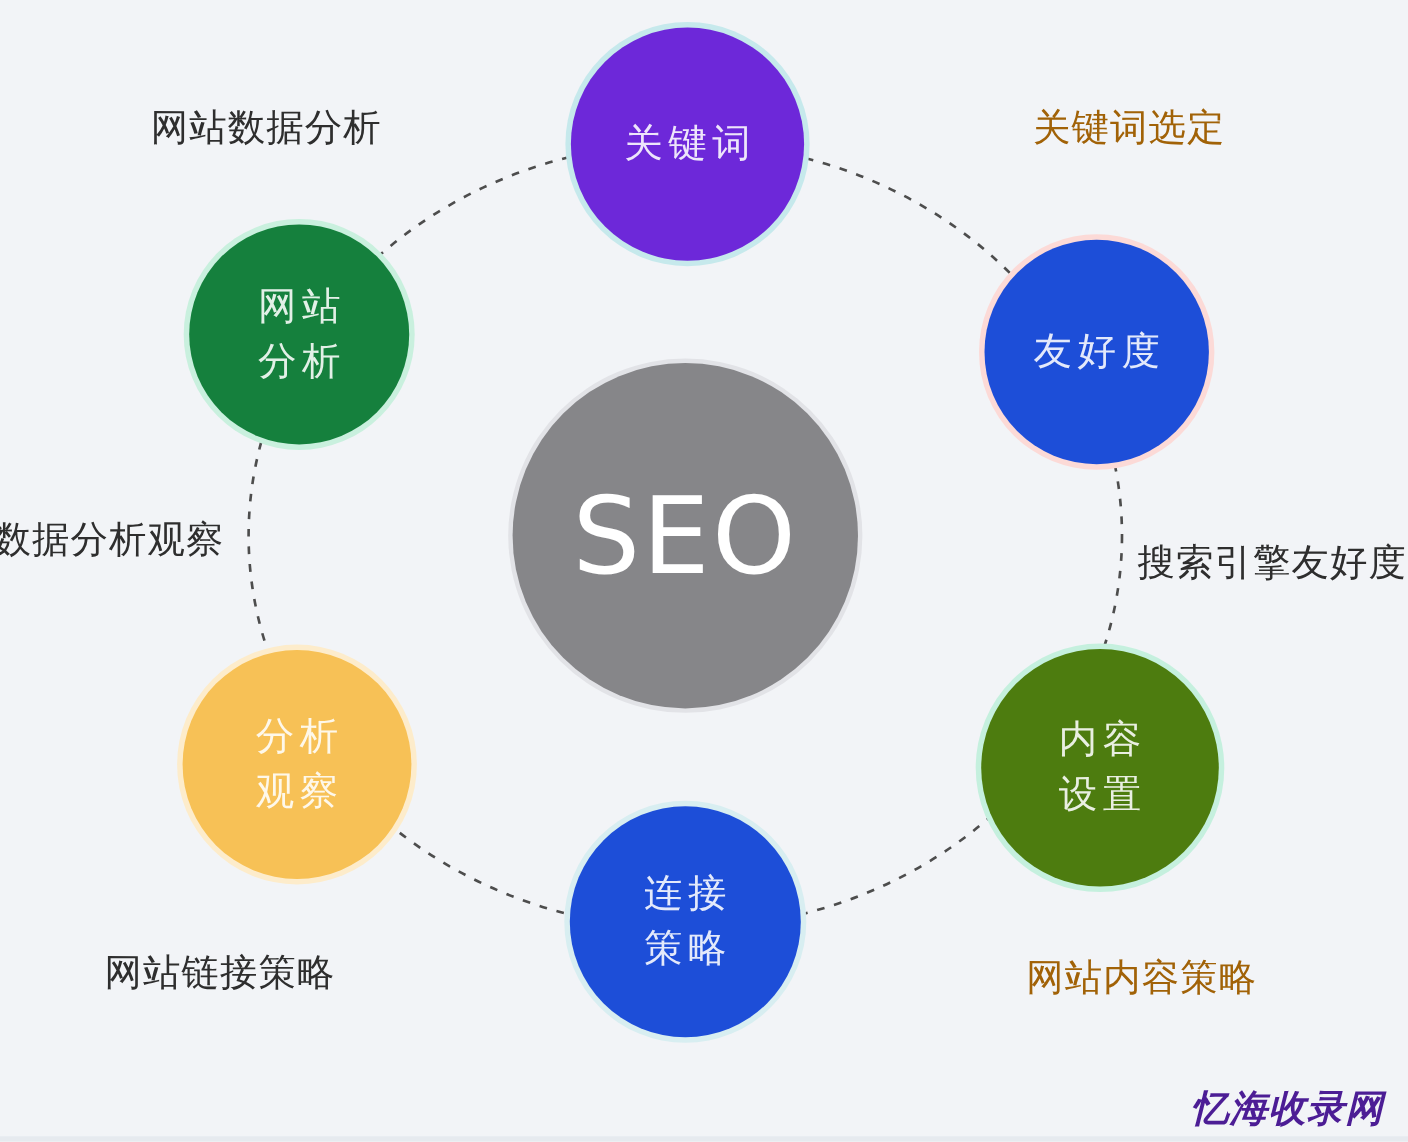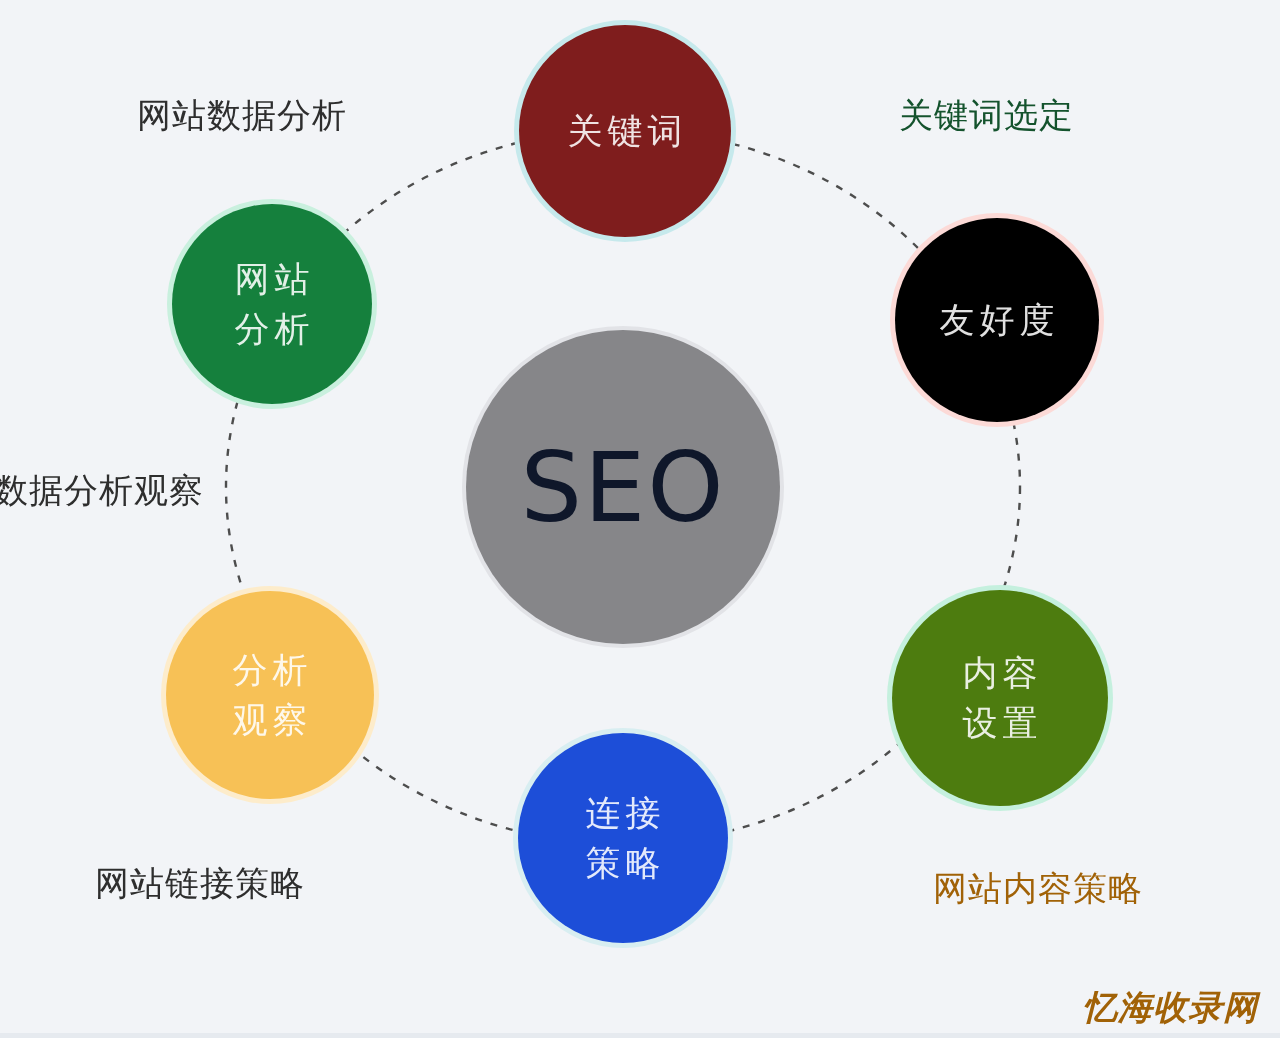--- a/index.html
+++ b/index.html
@@ -74,21 +74,21 @@
   }
   .n-link-strategy {
     left: 518px; top: 733px; width: 210px; height: 210px;
     box-shadow: 0 0 0 5px #d8eef1;
   }
   .n-content-setting {
     left: 892px; top: 590px; width: 216px; height: 216px;
     box-shadow: 0 0 0 5px #c5f0de;
   }
   .seo-label {
-    color: #0f172a;
+    color: #ffffff;
     font-size: 97px;
     letter-spacing: 2px;
     font-family: "DejaVu Sans", "Liberation Sans", sans-serif;
   }
   .olabel {
     position: absolute;
     font-size: 34px;
     color: #2e2e2e;
     letter-spacing: 1px;
     white-space: nowrap;
@@ -118,49 +118,50 @@
 <div class="stage" style="background: rgb(242, 244, 247);">
 
   <svg class="orbit" viewBox="0 0 1280 1038" aria-hidden="true">
     <ellipse cx="623" cy="487" rx="397" ry="357"></ellipse>
   </svg>
 
   <div class="node n-center" style="background: rgb(134, 134, 137);">
     <span class="seo-label">SEO</span>
   </div>
 
-  <div class="node n-keywords" style="background: #7f1d1d;">
+  <div class="node n-keywords" style="background: #6d28d9;">
     <span class="cn-label">关键词</span>
   </div>
 
   <div class="node n-site-analysis" style="background: #15803d;">
     <span class="cn-label">网站</span>
     <span class="cn-label">分析</span>
   </div>
 
-  <div class="node n-friendliness" style="background: #000000; justify-content: center;">
+  <div class="node n-friendliness" style="background: #1d4ed8; justify-content: center;">
     <span class="cn-label">友好度</span>
   </div>
 
   <div class="node n-analysis-observation" style="background: rgb(247, 193, 86);">
     <span class="cn-label">分析</span>
     <span class="cn-label">观察</span>
   </div>
 
   <div class="node n-link-strategy" style="background: #1d4ed8;">
     <span class="cn-label">连接</span>
     <span class="cn-label">策略</span>
   </div>
 
   <div class="node n-content-setting" style="background: #4d7c0f;">
     <span class="cn-label">内容</span>
     <span class="cn-label">设置</span>
   </div>
 
   <div class="olabel ol-top-left" style="color: rgb(46, 46, 46);">网站数据分析</div>
-  <div class="olabel ol-top-right" style="color: #14532d;">关键词选定</div>
+  <div class="olabel ol-top-right" style="color: #a16207; margin-left: 40px;">关键词选定</div>
   <div class="olabel ol-left" style="color: rgb(46, 46, 46);">数据分析观察</div>
+  <div class="olabel ol-right" style="color: rgb(46, 46, 46);">搜索引擎友好度</div>
   <div class="olabel ol-bottom-left" style="color: rgb(46, 46, 46);">网站链接策略</div>
   <div class="olabel ol-bottom-right" style="color: #a16207;">网站内容策略</div>
 
-  <div class="watermark" style="color: #a16207;">忆海收录网</div>
+  <div class="watermark" style="color: #4c1d95;">忆海收录网</div>
 
 </div>
 
 </body></html>

